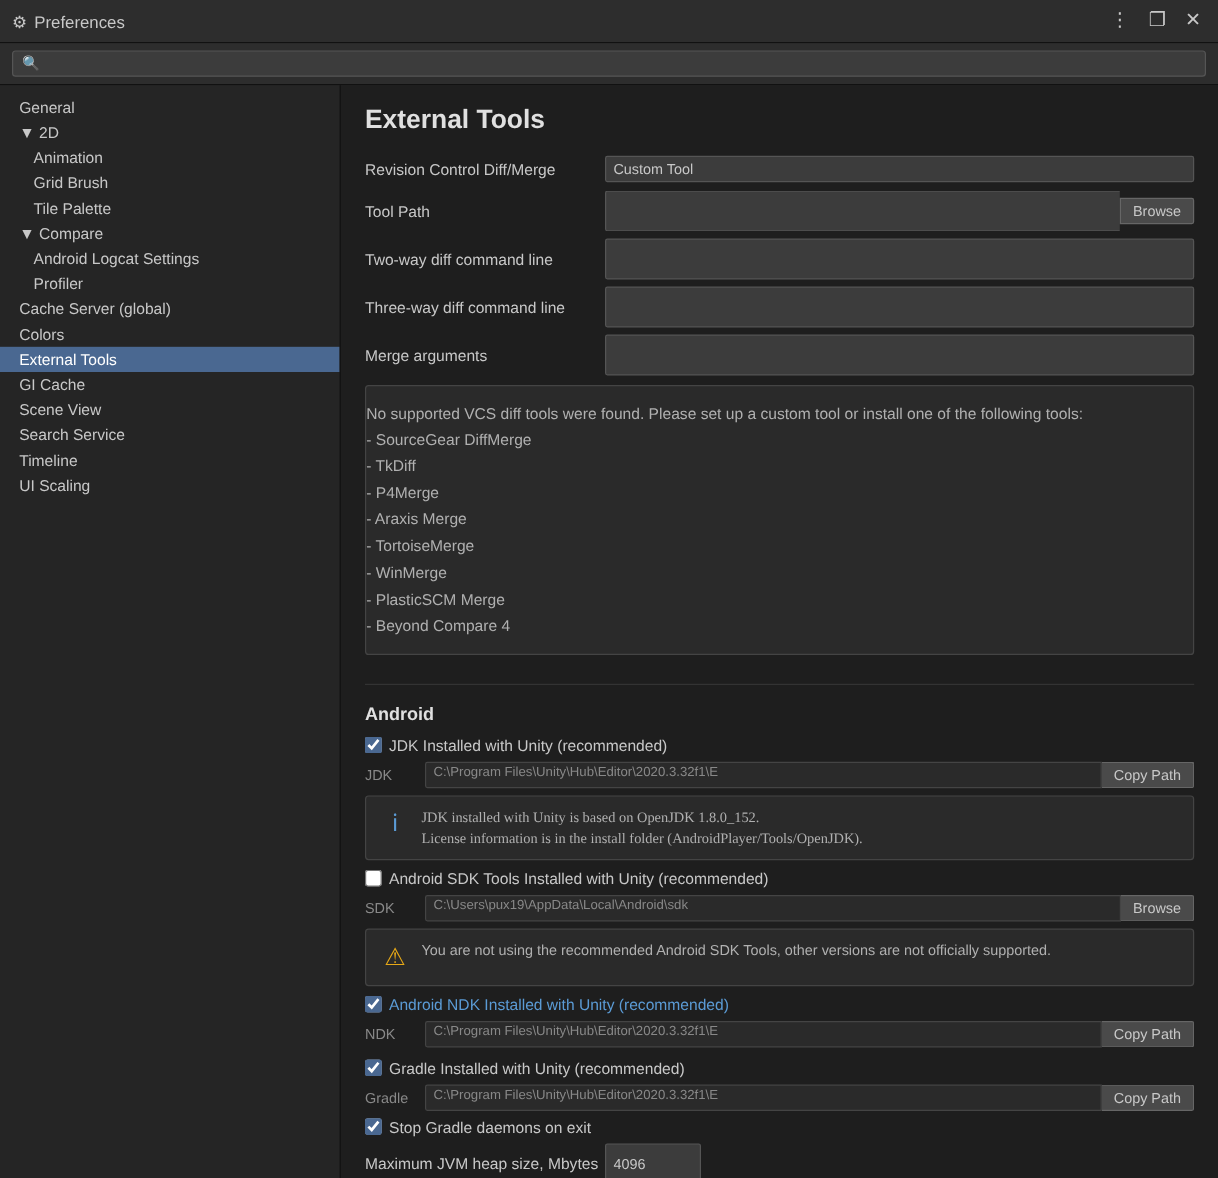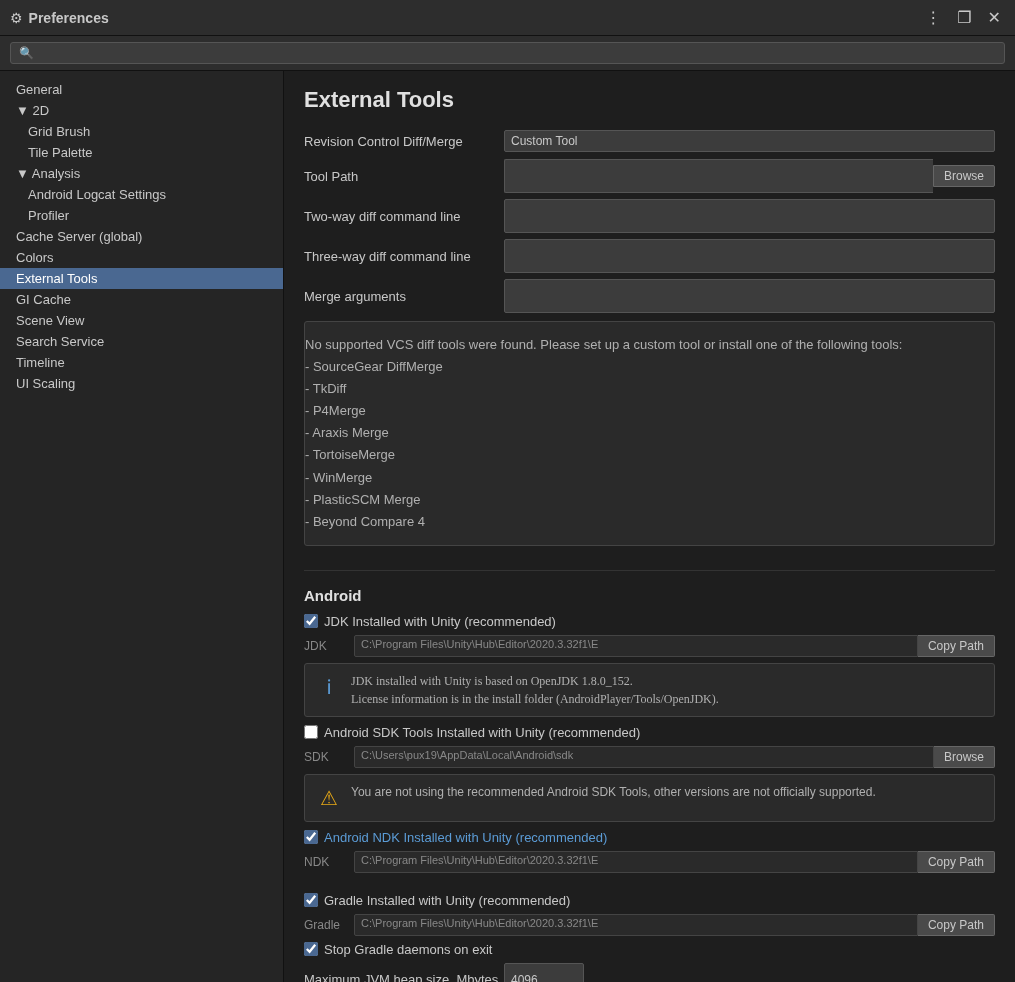--- a/index.html
+++ b/index.html
@@ -28,21 +28,21 @@
       align-items: center;
       gap: 6px;
     }
     .title-gear-icon {
       color: #c8c8c8;
       font-size: 14px;
     }
     .title-text {
       color: #c8c8c8;
       font-size: 14px;
-      font-weight: 700;
+      font-weight: 400;
     }
     .title-bar-controls {
       display: flex;
       gap: 8px;
     }
     .title-control-btn {
       background: none;
       border: none;
       color: #c8c8c8;
       cursor: pointer;
@@ -303,23 +303,24 @@
 
 <div class="search-bar">
   <input class="search-input" type="text" placeholder="🔍" style="">
 </div>
 
 <div class="main-layout">
 
   <div class="sidebar">
     <div class="sidebar-item">General</div>
     <div class="sidebar-item">▼ 2D</div>
+    <div class="sidebar-item sub-item">Animation</div>
     <div class="sidebar-item sub-item">Grid Brush</div>
     <div class="sidebar-item sub-item">Tile Palette</div>
-    <div class="sidebar-item">▼ Analysis</div>
+    <div class="sidebar-item">▼ Compare</div>
     <div class="sidebar-item sub-item">Android Logcat Settings</div>
     <div class="sidebar-item sub-item">Profiler</div>
     <div class="sidebar-item">Cache Server (global)</div>
     <div class="sidebar-item">Colors</div>
     <div class="sidebar-item active">External Tools</div>
     <div class="sidebar-item">GI Cache</div>
     <div class="sidebar-item">Scene View</div>
     <div class="sidebar-item">Search Service</div>
     <div class="sidebar-item">Timeline</div>
     <div class="sidebar-item">UI Scaling</div>
@@ -410,21 +411,21 @@
         <input type="checkbox" checked="" style="">
         <span class="checkbox-label link-style">Android NDK Installed with Unity (recommended)</span>
       </div>
 
       <div class="path-row">
         <span class="path-key">NDK</span>
         <span class="path-value">C:\Program Files\Unity\Hub\Editor\2020.3.32f1\E</span>
         <button class="btn-copy-path">Copy Path</button>
       </div>
 
-      <div class="checkbox-row" style="margin-top:20px;">
+      <div class="checkbox-row" style="margin-top:10px;">
         <input type="checkbox" checked="" style="">
         <span class="checkbox-label">Gradle Installed with Unity (recommended)</span>
       </div>
 
       <div class="path-row">
         <span class="path-key">Gradle</span>
         <span class="path-value">C:\Program Files\Unity\Hub\Editor\2020.3.32f1\E</span>
         <button class="btn-copy-path">Copy Path</button>
       </div>
 

